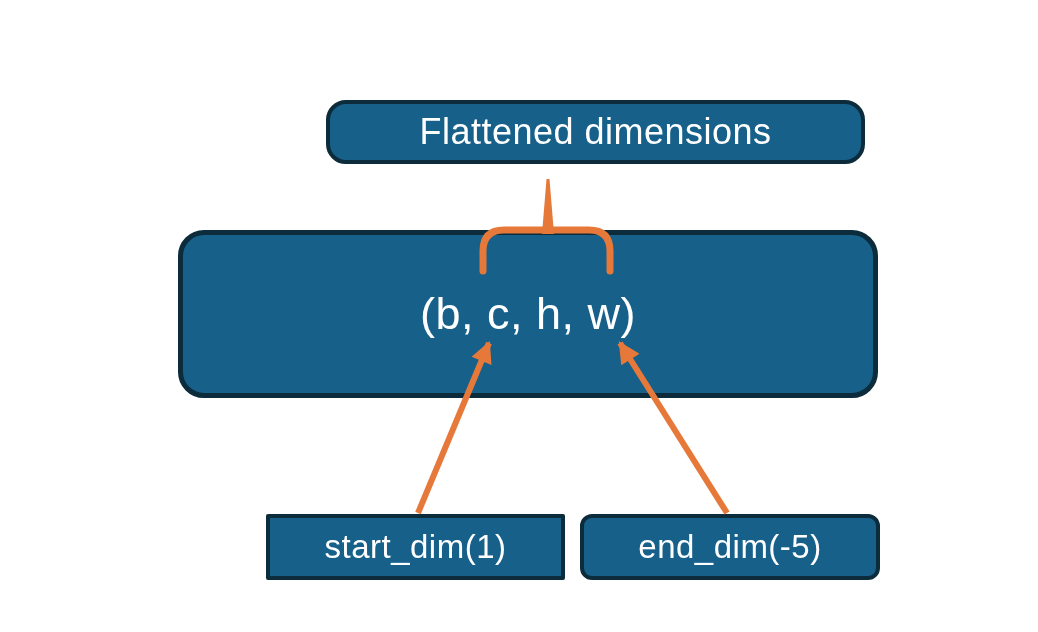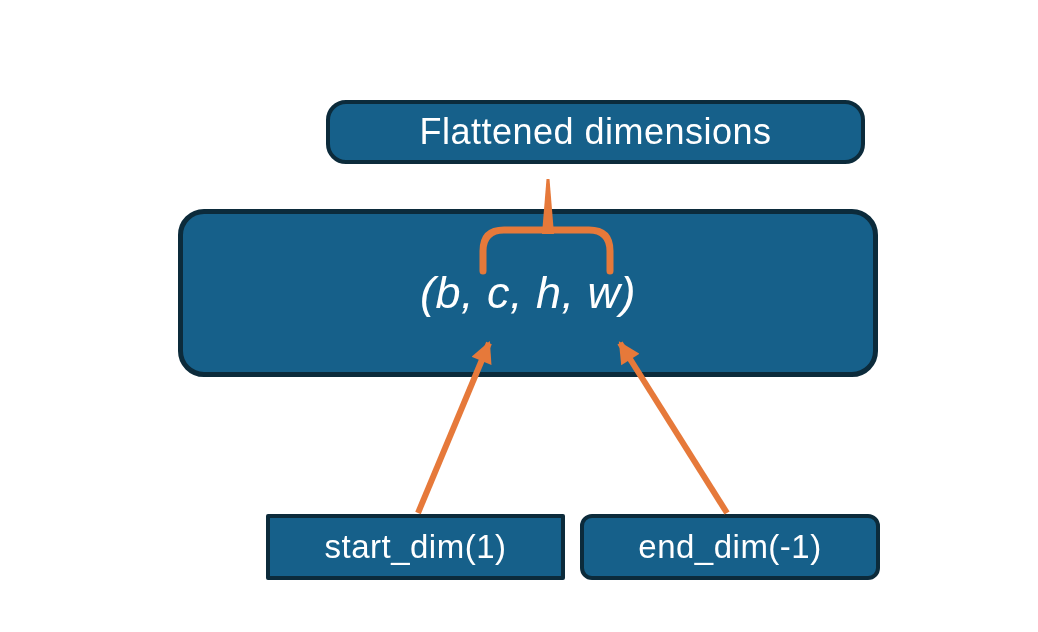--- a/index.html
+++ b/index.html
@@ -31,26 +31,25 @@
     letter-spacing: 0.5px;
   }
   .box-title {
     left: 293px; top: 100px;
     width: 539px; height: 64px;
     border-radius: 20px;
     font-size: 36px;
     margin-left: 33px;
   }
   .box-tensor {
-    left: 178px; top: 209px;
+    left: 178px; top: 230px;
     width: 700px; height: 168px;
     border-radius: 26px;
     border-width: 5px;
     font-size: 45px;
-    font-style: italic;
   }
   .box-start {
     left: 266px; top: 514px;
     width: 299px; height: 66px;
     border-radius: 2px;
     font-size: 33px;
   }
   .box-end {
     left: 580px; top: 514px;
     width: 300px; height: 66px;
@@ -77,21 +76,21 @@
 
   <div class="box box-tensor">
     <span>(b, c, h, w)</span>
   </div>
 
   <div class="box box-start">
     <span>start_dim(1)</span>
   </div>
 
   <div class="box box-end">
-    <span>end_dim(-1)</span>
+    <span>end_dim(-5)</span>
   </div>
 
   <svg class="overlay" viewBox="0 0 1038 632">
     <defs>
       <marker id="arrowhead" viewBox="0 0 10 10" refX="9" refY="5" markerWidth="4" markerHeight="3.6" orient="auto-start-reverse">
         <path d="M 0 0 L 10 5 L 0 10 z" class="orange-fill"></path>
       </marker>
     </defs>
 
     <path class="orange-stroke" d="M 483 271 L 483 251 Q 483 230 504 230 L 589 230 Q 610 230 610 251 L 610 271" stroke-width="7" stroke-linecap="round"></path>

